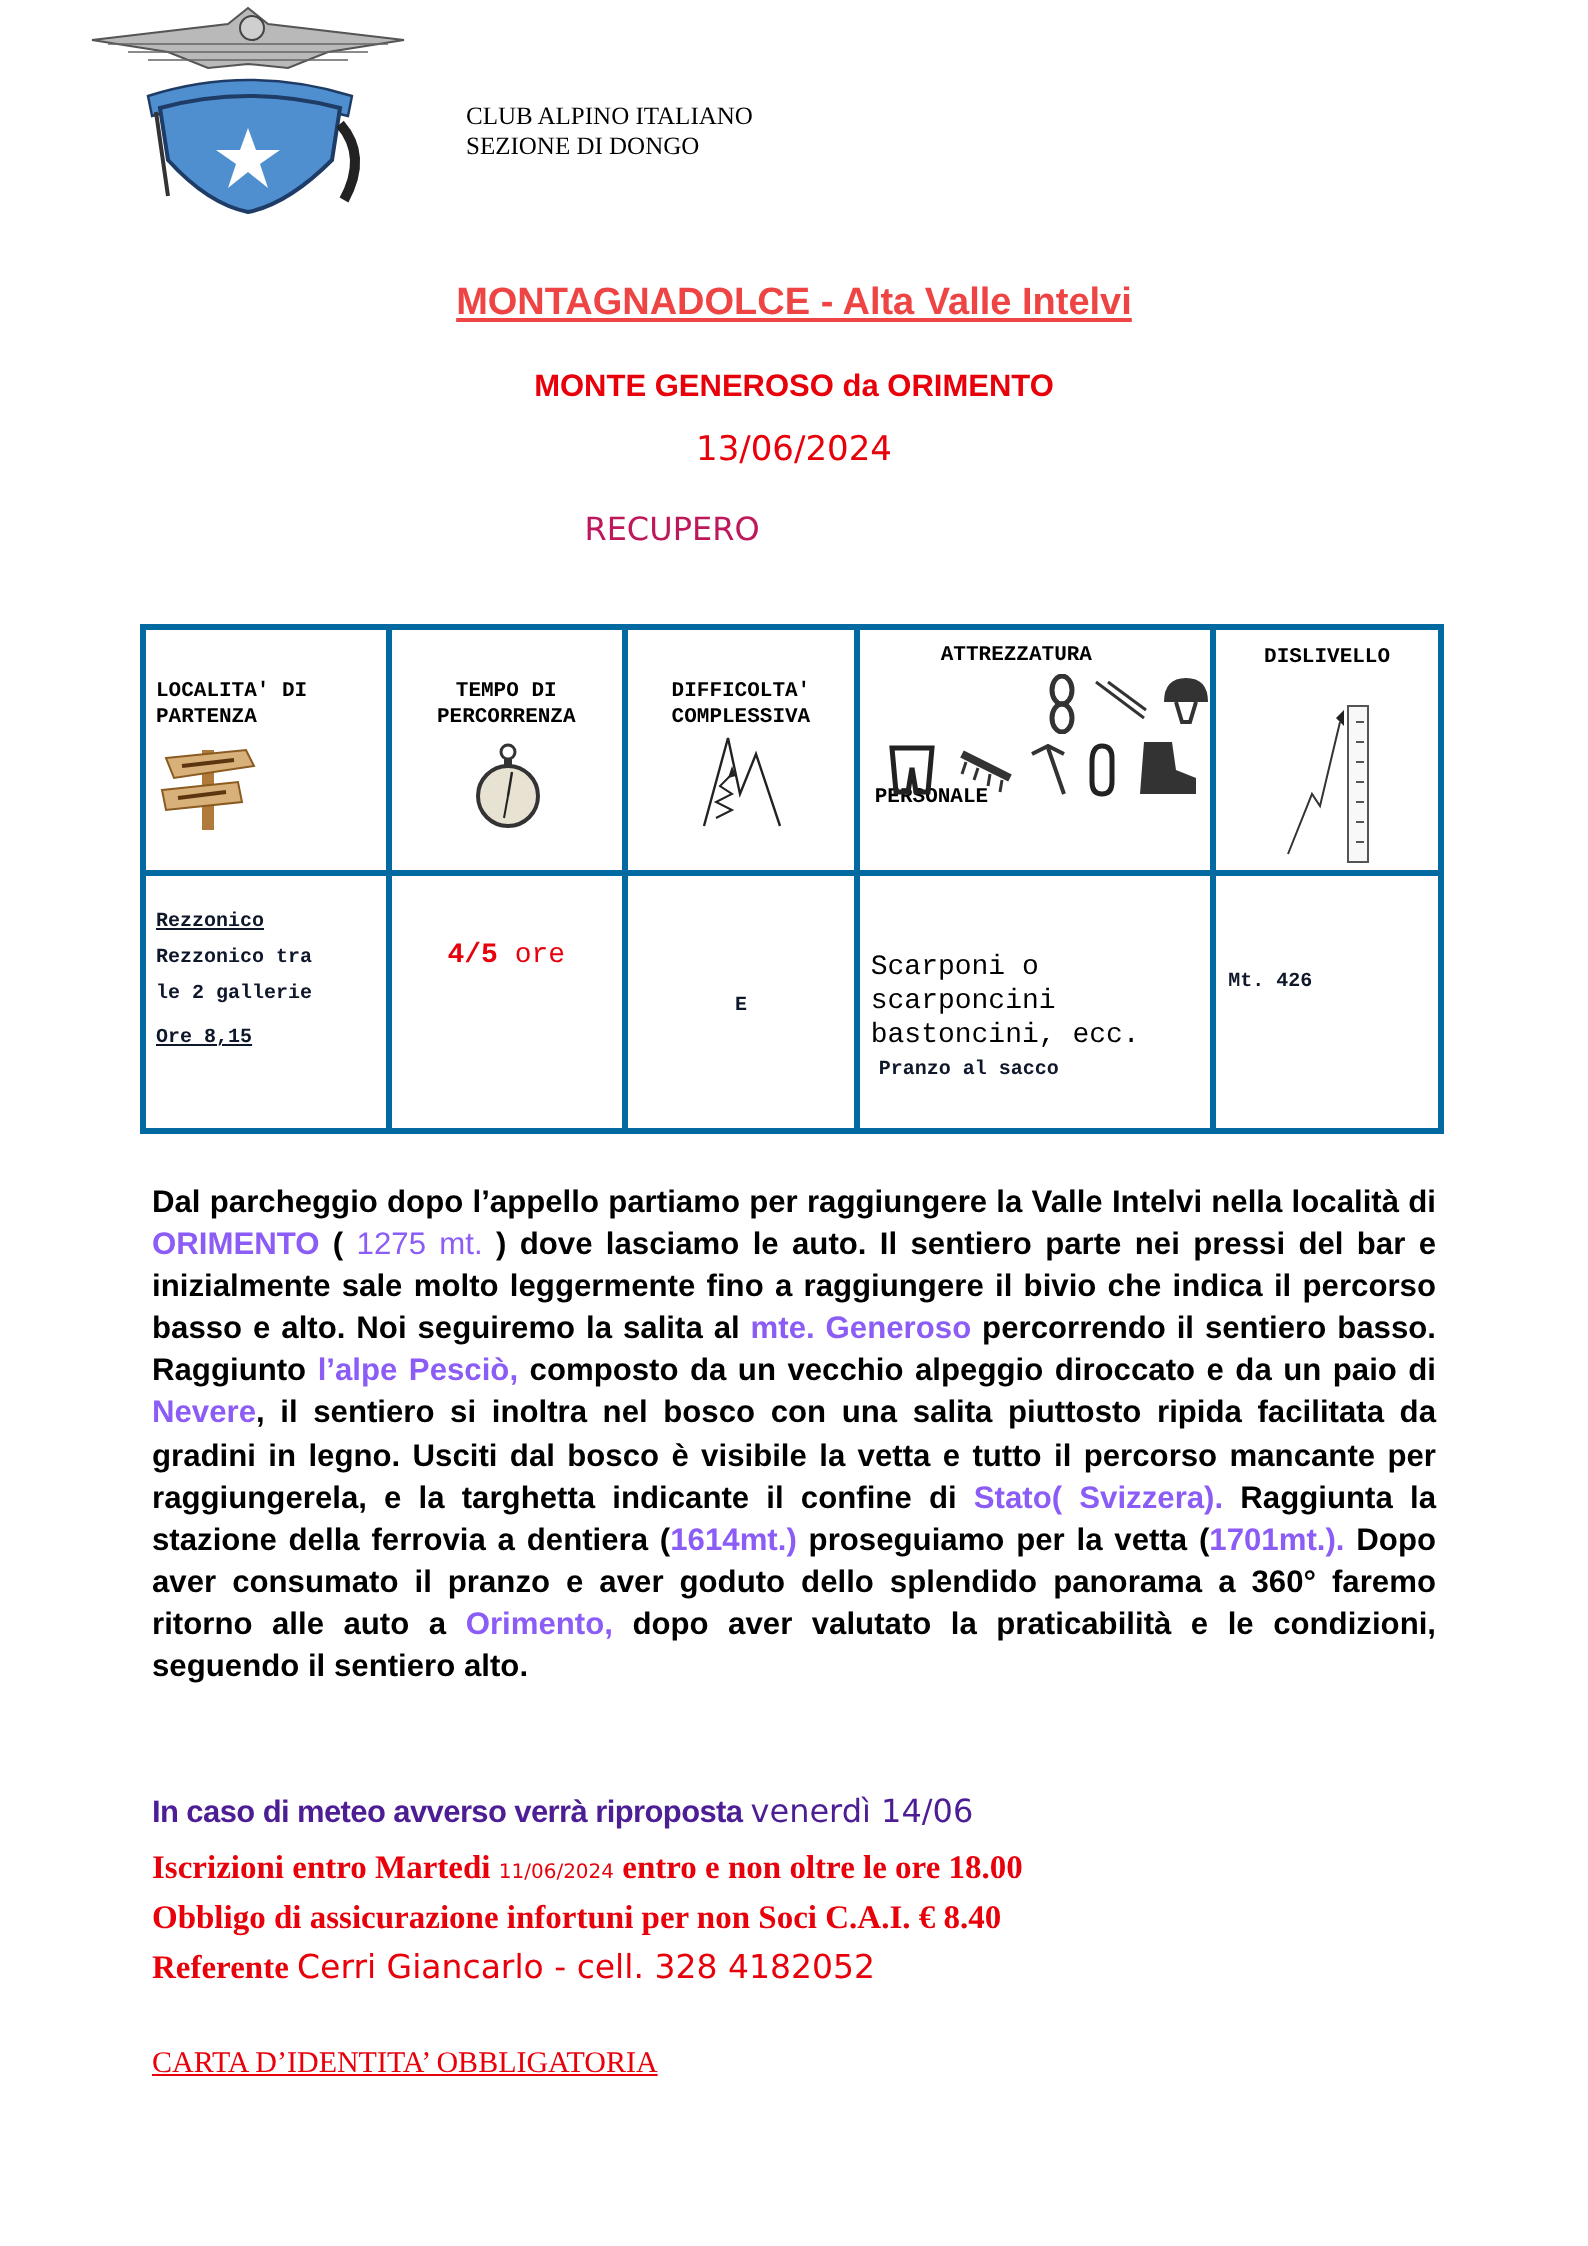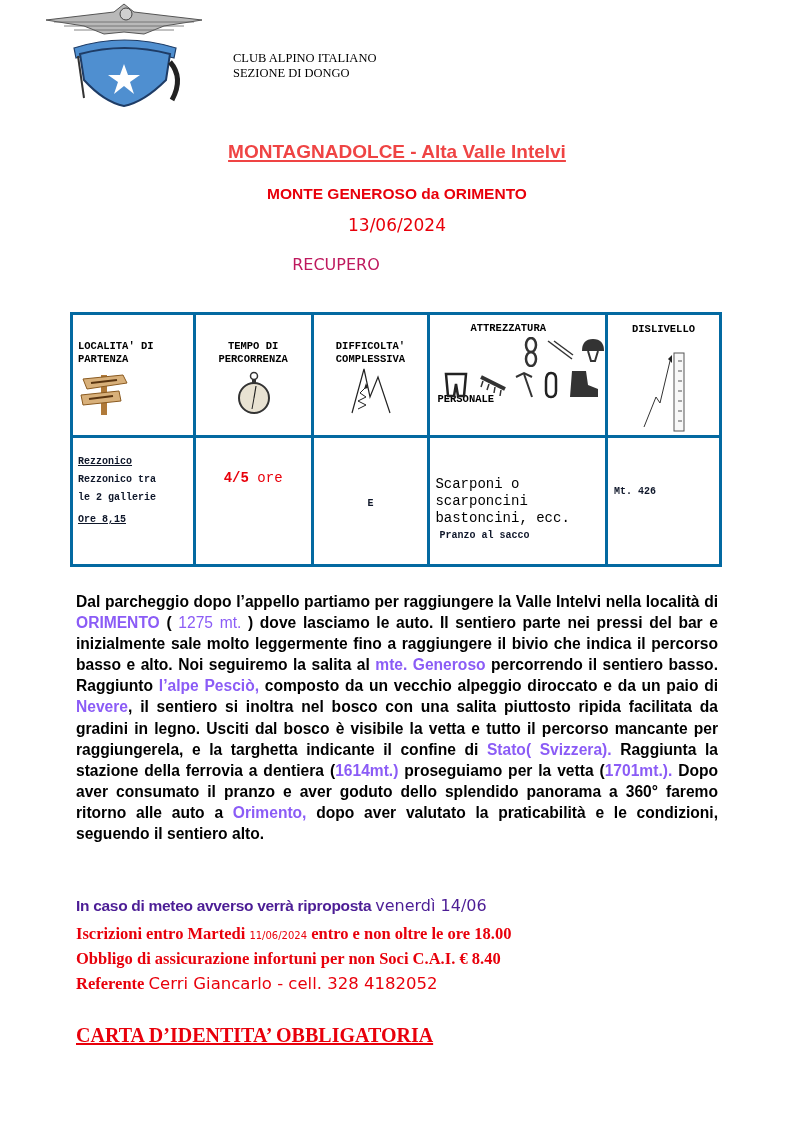--- a/index.html
+++ b/index.html
@@ -21,21 +21,21 @@
   .cell { position: relative; width: 100%; height: 100%; }
   .bold-red { font-weight: bold; color: #0f172a; font-size: 10px; }
   .u { text-decoration: underline; }
 
   .para { position: absolute; left: 76px; top: 591px; width: 642px; font-family: "Liberation Sans", sans-serif; font-weight: bold; font-size: 15.6px; line-height: 21.1px; text-align: justify; }
   .para .hl { color: #8b5cf6; }
   .notice { position: absolute; left: 76px; top: 896px; font-family: "Liberation Sans", sans-serif; font-weight: bold; font-size: 15.5px; color: #4c1d95; letter-spacing: -0.3px; }
   .notice .date { font-family: "DejaVu Sans", sans-serif; font-weight: normal; font-size: 16px; margin-left: 4px; letter-spacing: 0; }
   .line { position: absolute; left: 76px; font-family: "Liberation Serif", serif; font-weight: bold; font-size: 16.5px; color: #e8000b; }
   .line .sans { font-family: "DejaVu Sans", sans-serif; font-weight: normal; font-size: 10px; }
-  .carta { position: absolute; left: 76px; top: 1024px; font-family: "Liberation Serif", serif; font-weight: bold; font-size: 20px; color: #e8000b; text-decoration: underline; }
+  .carta { position: absolute; left: 76px; top: 1024px; font-family: "Liberation Serif", serif; font-weight: normal; font-size: 15px; color: #e8000b; text-decoration: underline; }
 </style>
 </head>
 <body>
 
 <div class="logo">
   <svg width="160" height="106" viewBox="0 0 160 106">
 
     <path d="M2 18 L70 10 L80 2 L90 10 L158 18 L120 24 L100 32 L80 30 L60 32 L40 24 Z" fill="#b9b9b9" stroke="#555" stroke-width="1"></path>
     <path d="M10 20 L150 20 M20 24 L140 24 M30 28 L130 28" stroke="#666" stroke-width="0.8"></path>
 

